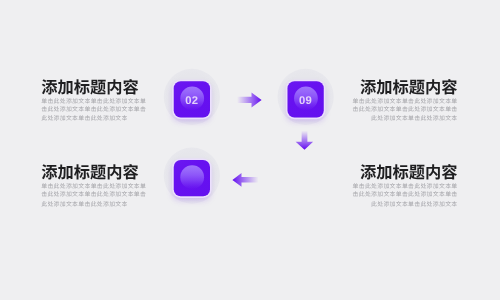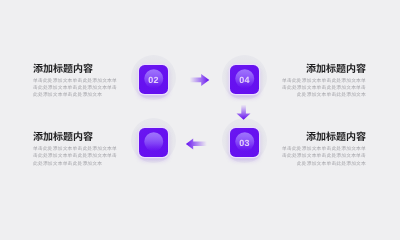--- a/index.html
+++ b/index.html
@@ -34,21 +34,21 @@
         rgba(136,78,248,.42) 76%,
         rgba(134,74,247,.18) 89%,
         rgba(134,74,247,0) 100%);}
   .num{position:absolute;left:5px;top:7px;width:29px;height:29px;
      display:flex;align-items:center;justify-content:center;
      color:#e3d0fb;font-size:9px;font-weight:700;letter-spacing:.2px;
      padding-top:1.4px;box-sizing:border-box;}
 
   
   .tblock{position:absolute;width:87px;}
-  .tblock .title{font-size:10px;font-weight:700;color:#1f1f21;line-height:8px;}
+  .tblock .title{font-size:13px;font-weight:700;color:#1f1f21;line-height:8px;}
   .tblock .body{font-size:4.7px;letter-spacing:.25px;color:#a5a5aa;
                 line-height:7.15px;margin-top:3.2px;}
   .tblock.right{text-align:right;}
 
   
   .arrow{position:absolute;}
 </style>
 </head>
 <body>
 
@@ -60,30 +60,23 @@
       <div class="blob"></div>
     </div>
     <div class="num">02</div>
   </div>
 
   <div class="node-wrap" style="left:225px;top:57.5px">
     <div class="halo"></div>
     <div class="plate">
       <div class="blob"></div>
     </div>
-    <div class="num">04</div>
+    <div class="num">09</div>
   </div>
 
-  <div class="node-wrap" style="left:225px;top:120.5px">
-    <div class="halo"></div>
-    <div class="plate">
-      <div class="blob"></div>
-    </div>
-    <div class="num">03</div>
-  </div>
 
   <div class="node-wrap" style="left:134px;top:120.5px">
     <div class="halo"></div>
     <div class="plate">
       <div class="blob"></div>
     </div>
   </div>
 
   <div class="tblock" style="left:33px;top:65.5px">
     <div class="title">添加标题内容</div>

